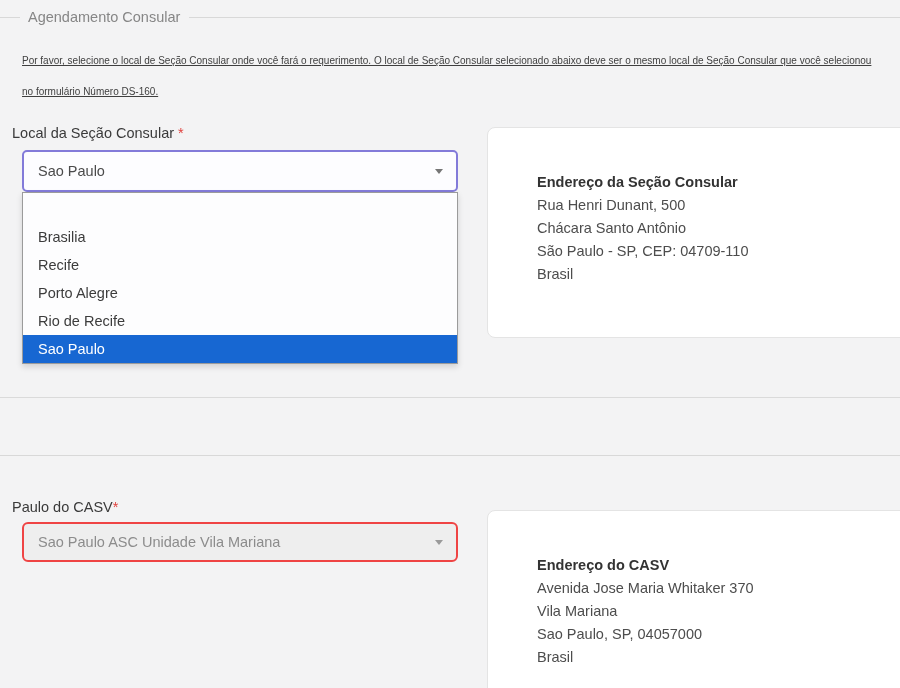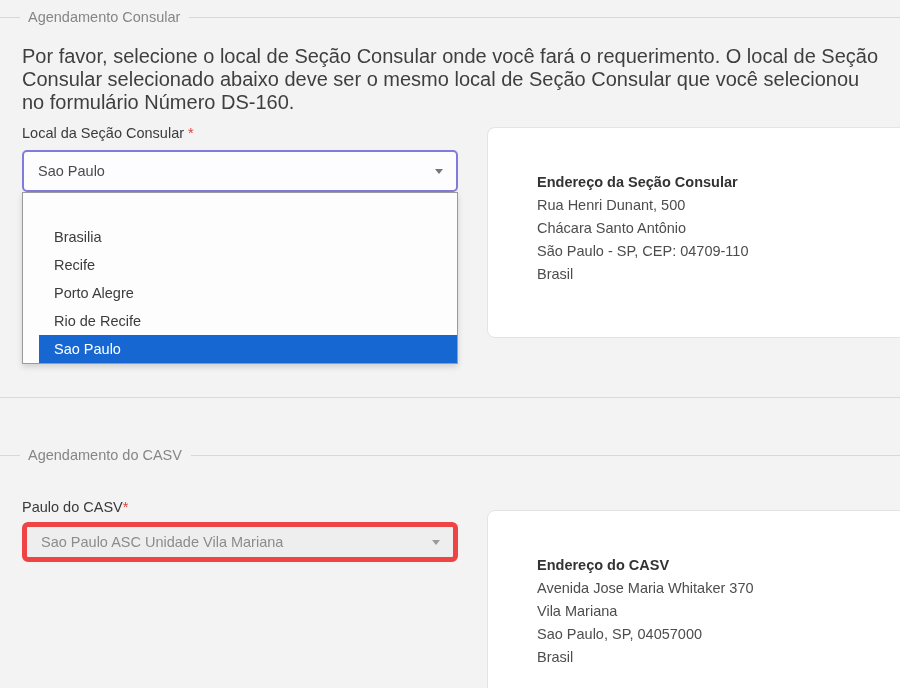--- a/index.html
+++ b/index.html
@@ -5,37 +5,37 @@
   html,body{margin:0;padding:0;}
   body{font-family:"Liberation Sans","DejaVu Sans",sans-serif;background:#f4f4f4;}
   .page{position:relative;width:900px;height:688px;background:#f3f3f4;overflow:hidden;}
 
   
   .legend-row{position:absolute;left:0;right:0;display:flex;align-items:center;height:18px;}
   .legend-row .seg{width:20px;height:1px;background:#d8d8d8;}
   .legend-row .fill{flex:1;height:1px;background:#d8d8d8;}
   .legend-row .legend-text{padding:0 9px 0 8px;color:#868686;font-size:14.5px;white-space:nowrap;}
 
-  .para{position:absolute;left:22px;top:45px;width:858px;color:#3f3f3f;font-size:20px;line-height:23px;}
+  .para{position:absolute;left:22px;top:45px;width:858px;color:#3f3f3f;font-size:10px;line-height:31px;text-decoration:underline;}
 
-  .field-label{position:absolute;left:22px;color:#3a3a3a;font-size:14.5px;}
+  .field-label{position:absolute;left:12px;color:#3a3a3a;font-size:14.5px;}
   .req{color:#e0413d;}
 
   .select-box{position:absolute;left:22px;width:436px;box-sizing:border-box;display:flex;align-items:center;
     padding:0 30px 0 14px;font-size:14.5px;border-radius:5px;}
   .select-box .value{flex:1;white-space:nowrap;overflow:hidden;}
   .caret{position:absolute;right:13px;top:50%;margin-top:-2px;width:0;height:0;
     border-left:4.5px solid transparent;border-right:4.5px solid transparent;border-top:5px solid #767676;}
   .select-focused{top:150px;height:42px;background:#fdfdff;border:2px solid #837bd9;color:#4b4b4b;}
-  .select-disabled{top:522px;height:40px;background:#eeeeee;border:5px solid #ef4444;color:#8c8c8c;border-radius:6px;}
+  .select-disabled{top:522px;height:40px;background:#eeeeee;border:2px solid #ef4444;color:#8c8c8c;border-radius:6px;}
   .select-disabled .caret{border-top-color:#9a9a9a;}
 
   
   .dropdown{position:absolute;left:22px;top:192px;width:436px;box-sizing:border-box;background:#fdfdfe;
-    border:1px solid #9b9b9b;box-shadow:0 3px 6px rgba(0,0,0,.14);z-index:5;padding-left:16px;}
+    border:1px solid #9b9b9b;box-shadow:0 3px 6px rgba(0,0,0,.14);z-index:5;}
   .dd-option{height:28px;display:flex;align-items:center;padding-left:15px;font-size:14.5px;color:#3c3c3c;cursor:default;}
   .dd-option.empty{height:30px;}
   .dd-option.highlighted{background:#1767d2;color:#ffffff;}
 
   
   .card{position:absolute;left:487px;width:505px;box-sizing:border-box;background:#ffffff;
     border:1px solid #e4e4e4;border-radius:8px;padding:43px 20px 0 49px;font-size:14.5px;line-height:23px;}
   .card-1{top:127px;height:211px;}
   .card-2{top:510px;height:240px;}
   .card .card-title{font-weight:bold;color:#333333;}
@@ -86,21 +86,20 @@
         <div class="addr-line">Chácara Santo Antônio</div>
         <div class="addr-line">São Paulo - SP, CEP: 04709-110</div>
         <div class="addr-line">Brasil</div>
       </div>
   </div>
 
   <div class="divider"></div>
 
   <div class="legend-row legend-2">
     <div class="seg"></div>
-    <div class="legend-text">Agendamento do CASV</div>
     <div class="fill"></div>
   </div>
 
   <div class="field-label label-2">
     <span>Paulo do CASV</span><span class="req">*</span>
   </div>
 
   <div class="select-box select-disabled">
     <div class="value">Sao Paulo ASC Unidade Vila Mariana</div>
     <div class="caret"></div>

